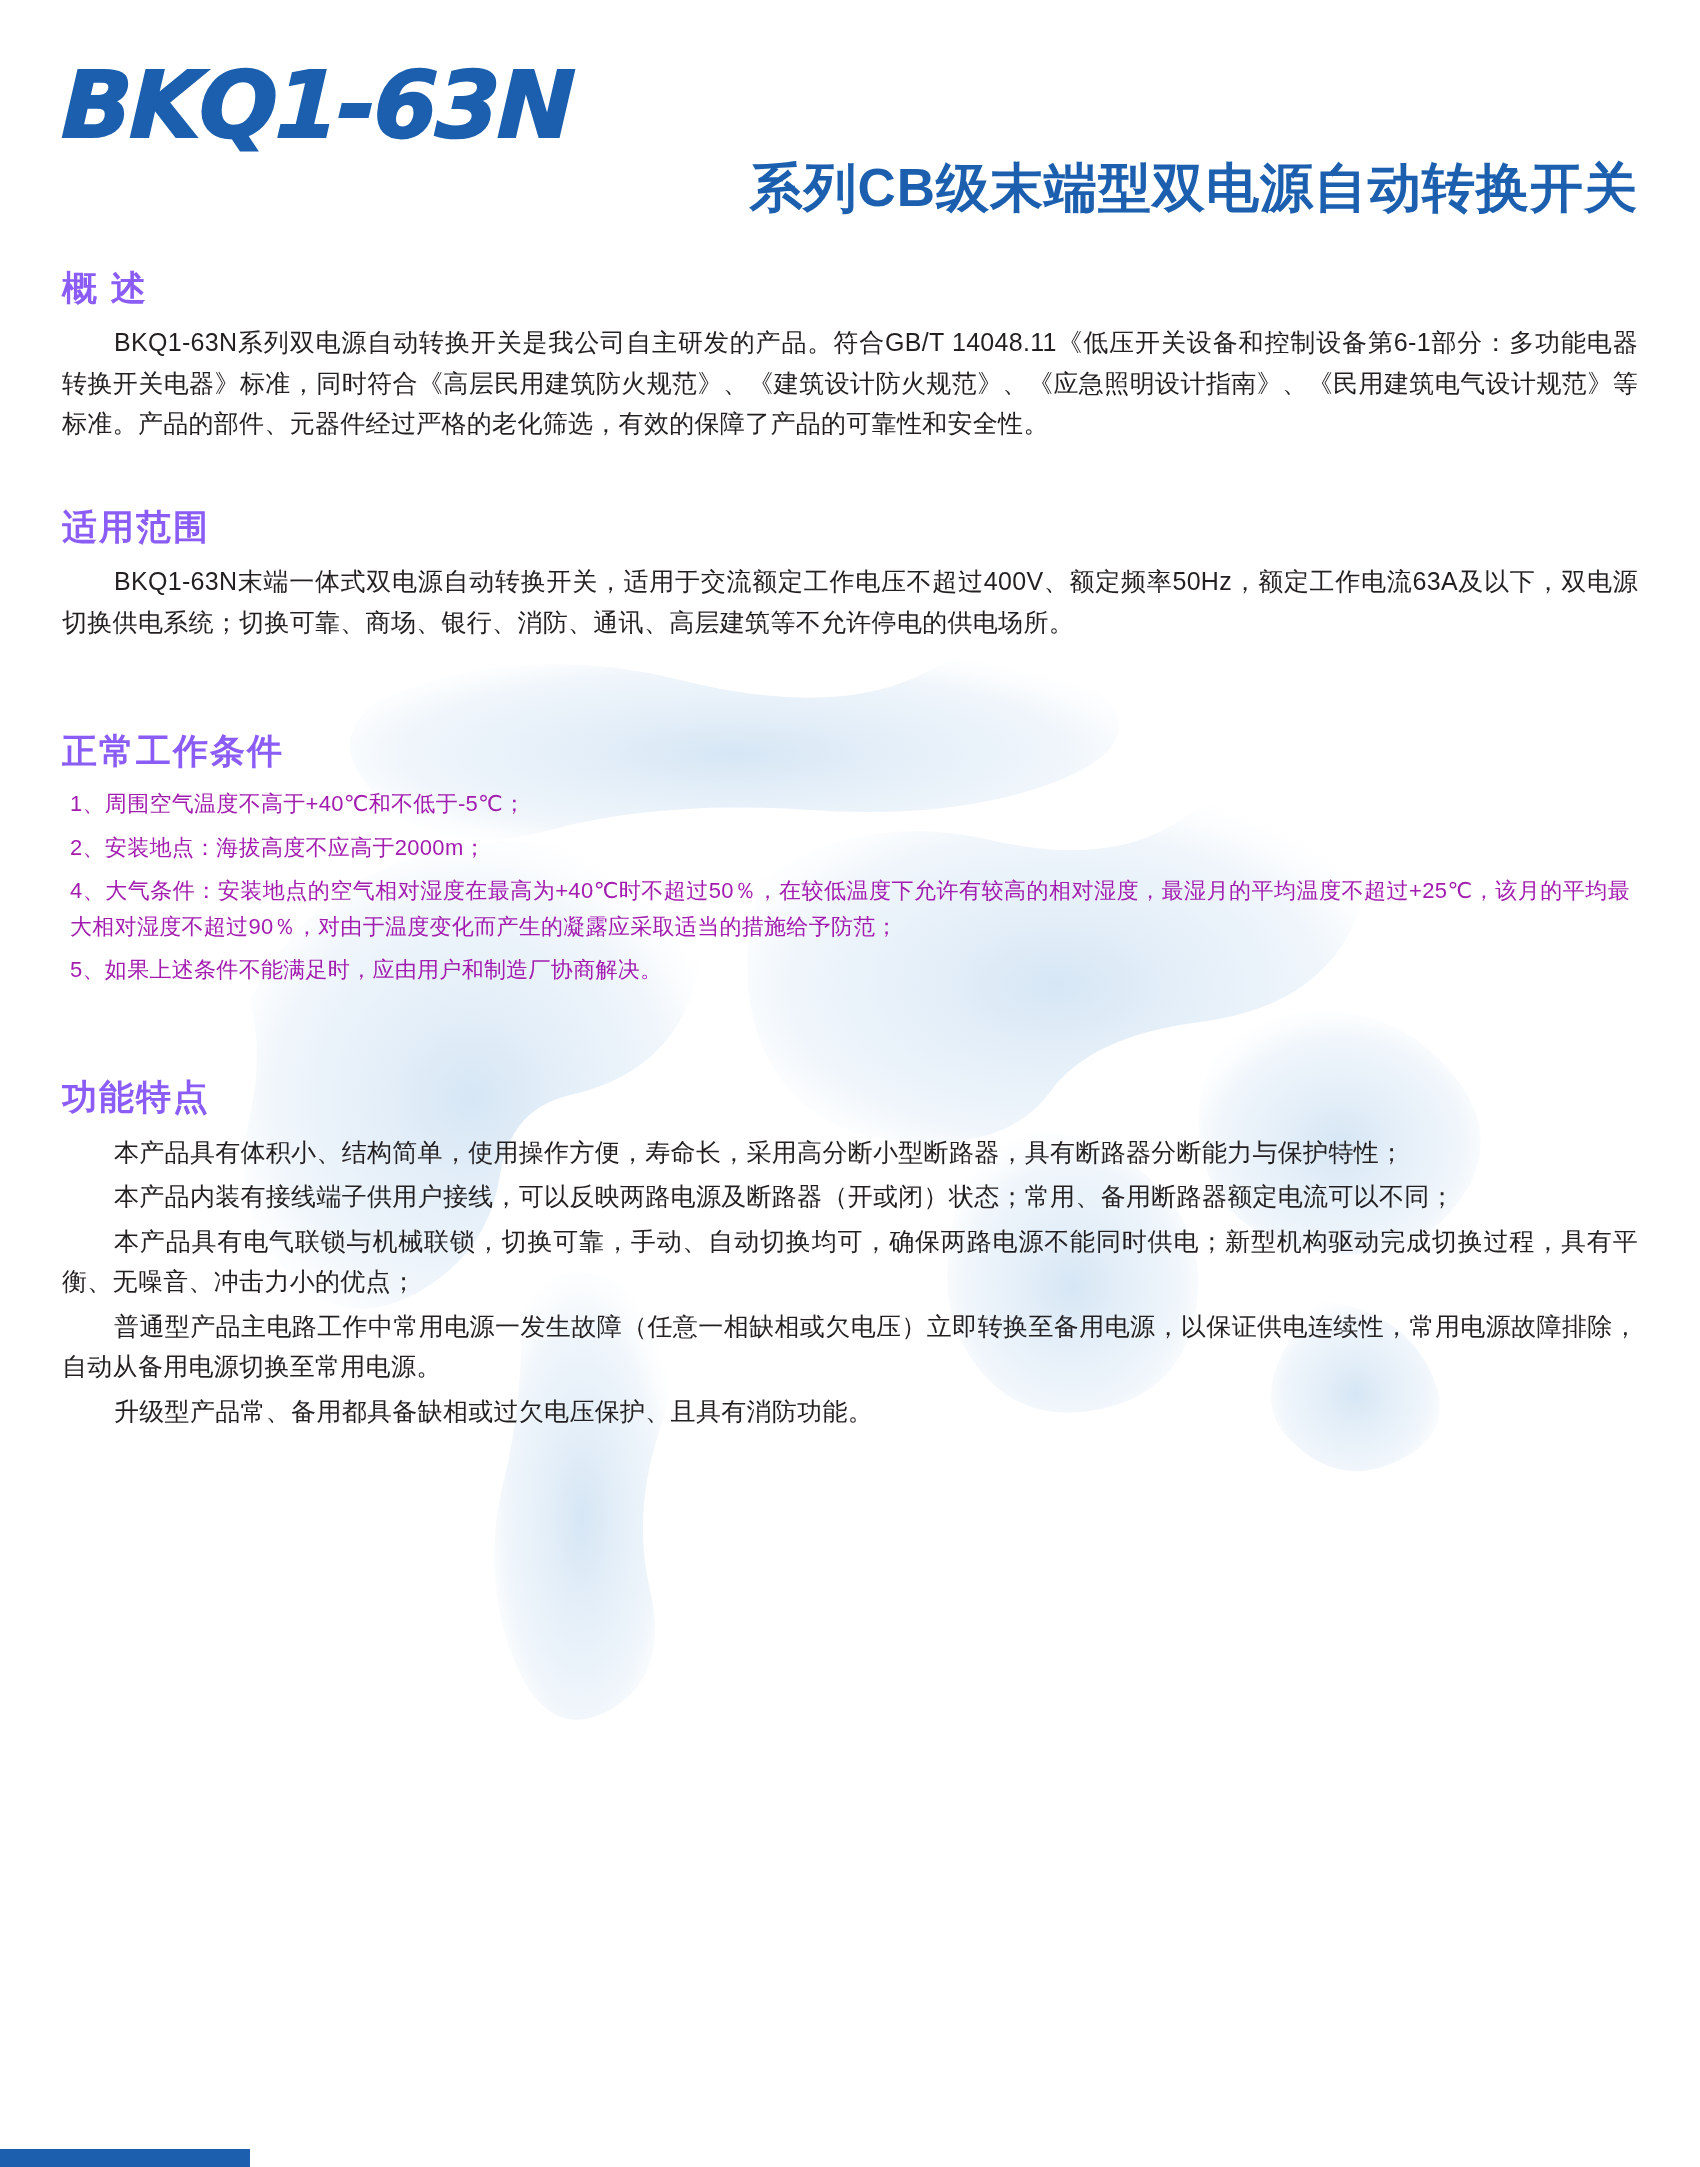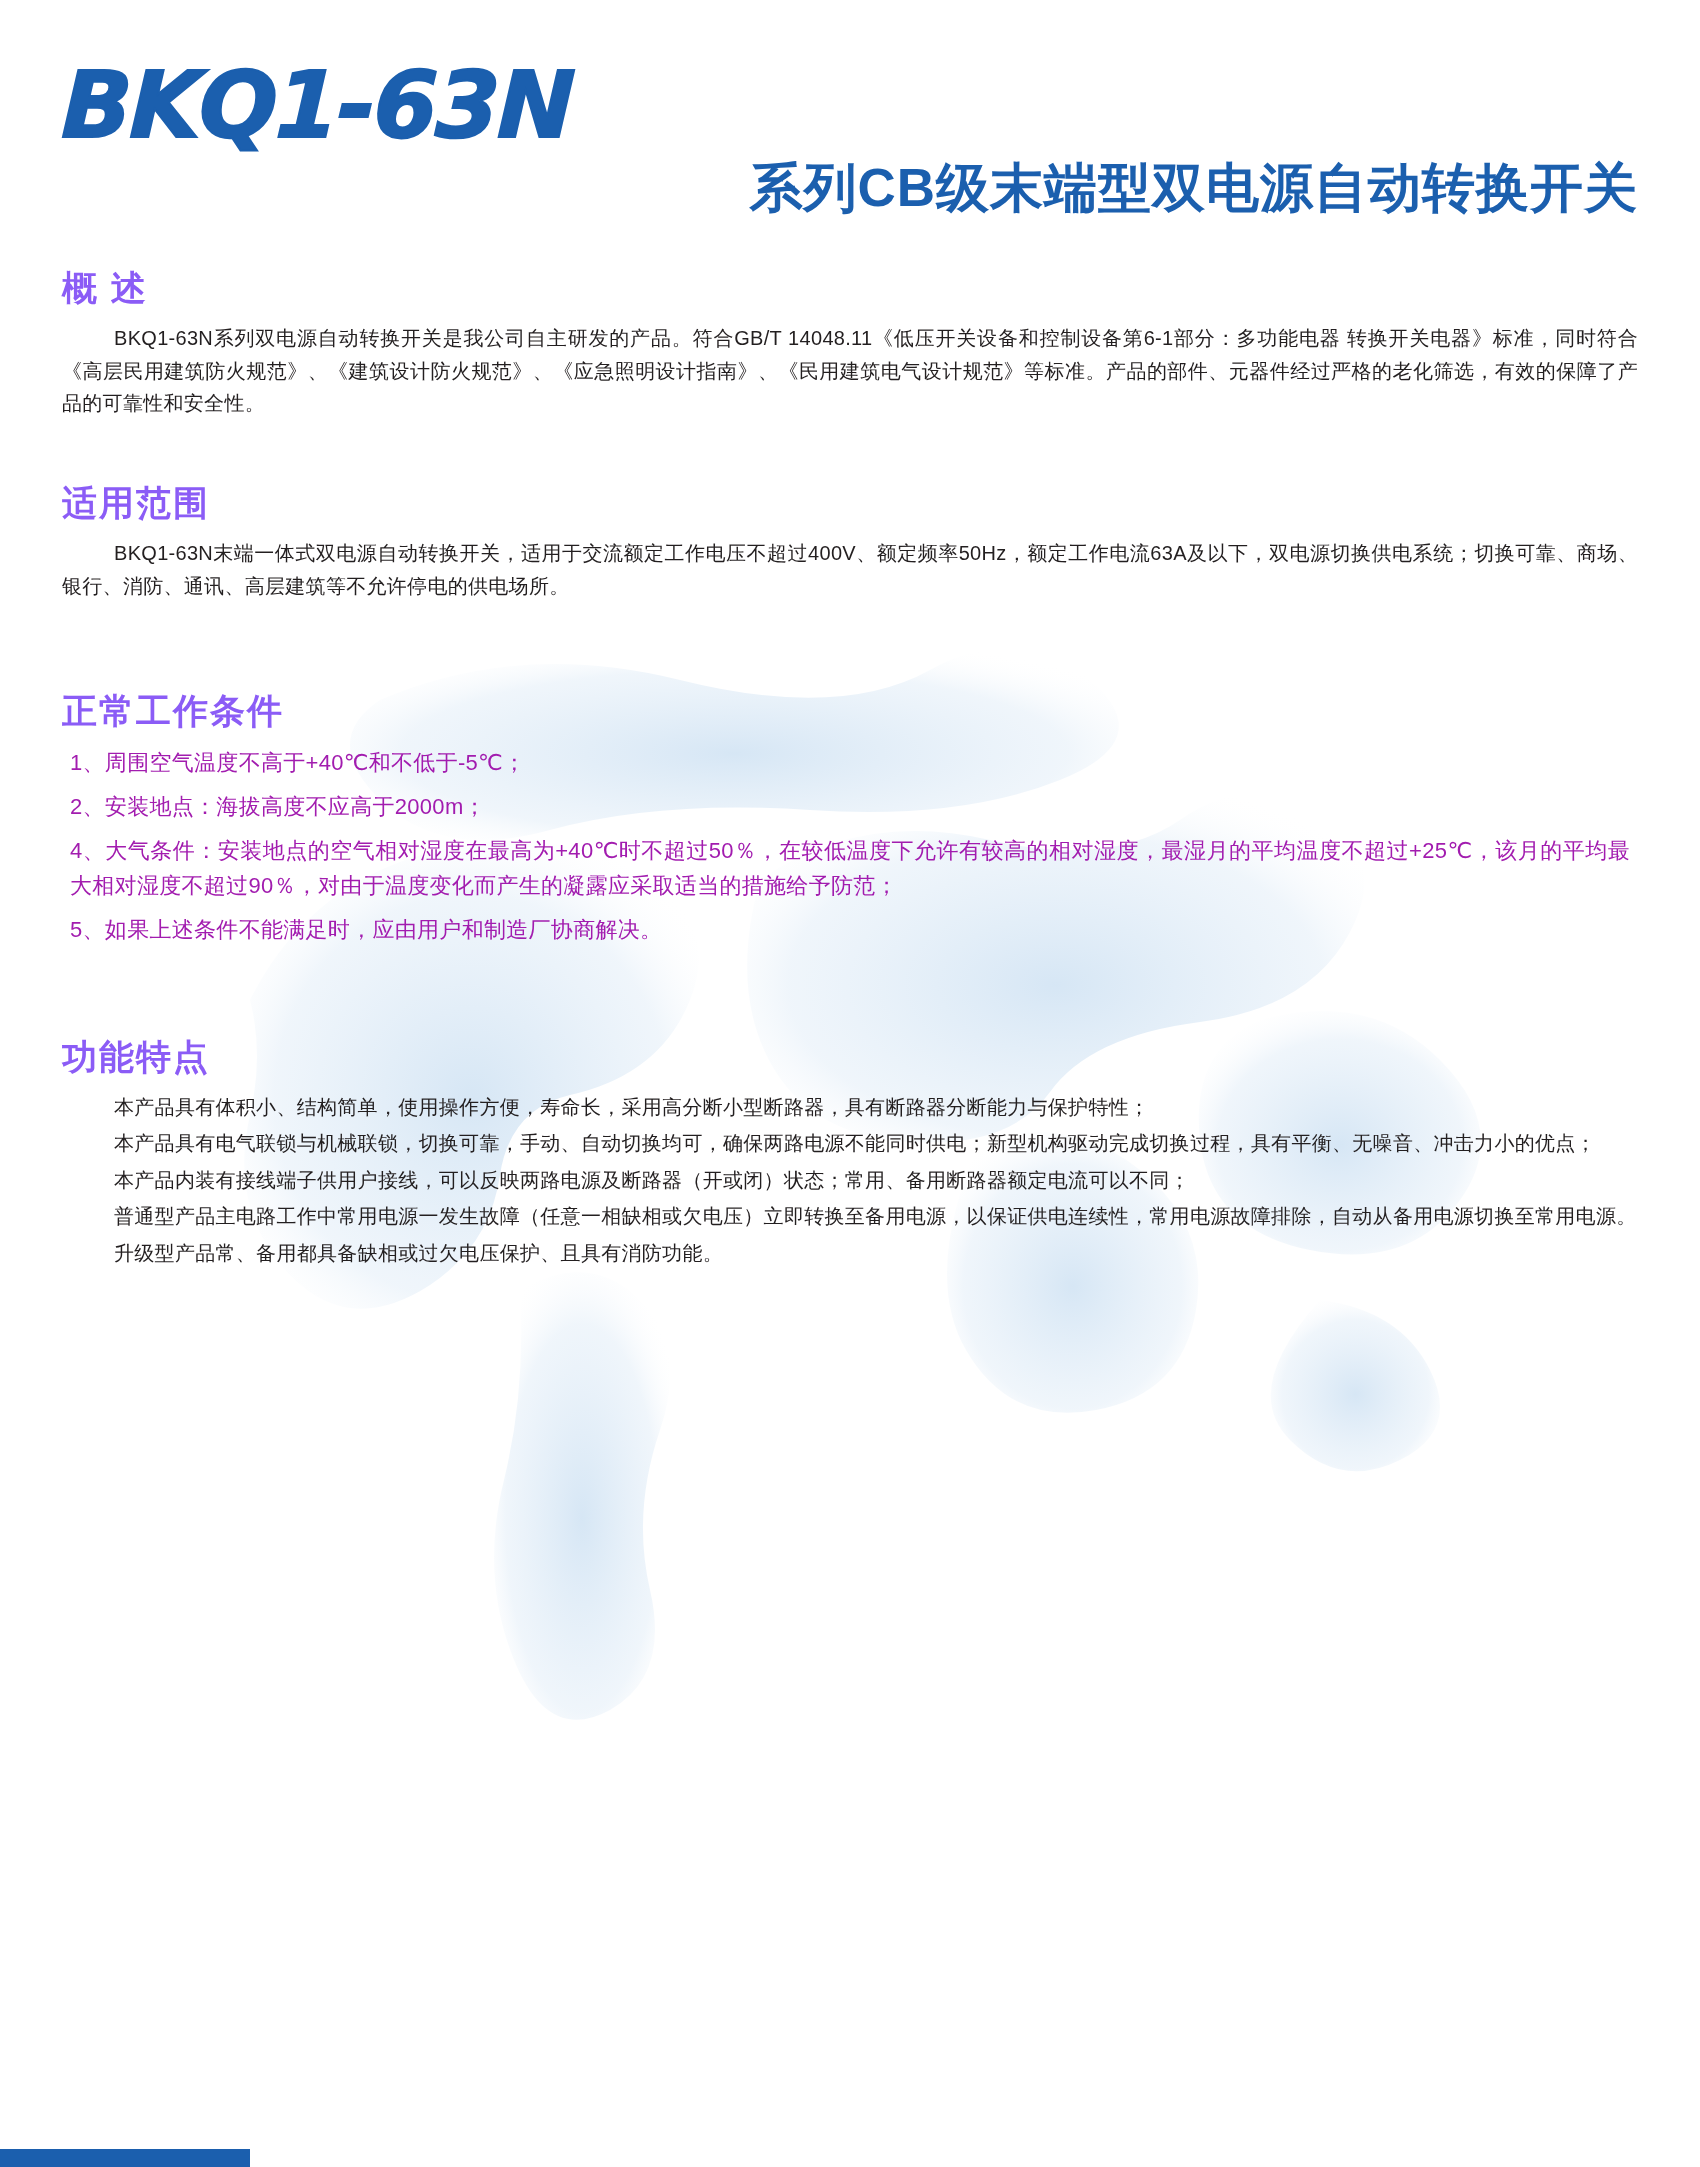--- a/index.html
+++ b/index.html
@@ -62,21 +62,21 @@
   }
   .section-head {
     color: #8b5cf6;
     font-size: 35px;
     font-weight: bold;
     letter-spacing: 2px;
     margin: 0 0 12px 0;
     line-height: 1.3;
   }
   p.body {
-    font-size: 20px;
+    font-size: 25px;
     line-height: 1.62;
     margin: 0 0 4px 0;
     text-align: justify;
     color: #231f20;
     letter-spacing: 0.3px;
   }
   p.indent {
     text-indent: 52px;
   }
   .list-item {
@@ -156,22 +156,22 @@
     <p class="list-item">2、安装地点：海拔高度不应高于2000m；</p>
     <p class="list-item">4、大气条件：安装地点的空气相对湿度在最高为+40℃时不超过50％，在较低温度下允许有较高的相对湿度，最湿月的平均温度不超过+25℃，该月的平均最大相对湿度不超过90％，对由于温度变化而产生的凝露应采取适当的措施给予防范；</p>
     <p class="list-item">5、如果上述条件不能满足时，应由用户和制造厂协商解决。</p>
   </div>
 
   <div class="gap-lg"></div>
 
   <div class="section">
     <h3 class="section-head">功能特点</h3>
     <p class="body indent">本产品具有体积小、结构简单，使用操作方便，寿命长，采用高分断小型断路器，具有断路器分断能力与保护特性；</p>
+    <p class="body indent">本产品内装有接线端子供用户接线，可以反映两路电源及断路器（开或闭）状态；常用、备用断路器额定电流可以不同；</p>
     <p class="body indent">本产品具有电气联锁与机械联锁，切换可靠，手动、自动切换均可，确保两路电源不能同时供电；新型机构驱动完成切换过程，具有平衡、无噪音、冲击力小的优点；</p>
-    <p class="body indent">本产品内装有接线端子供用户接线，可以反映两路电源及断路器（开或闭）状态；常用、备用断路器额定电流可以不同；</p>
     <p class="body indent">普通型产品主电路工作中常用电源一发生故障（任意一相缺相或欠电压）立即转换至备用电源，以保证供电连续性，常用电源故障排除，自动从备用电源切换至常用电源。</p>
     <p class="body indent">升级型产品常、备用都具备缺相或过欠电压保护、且具有消防功能。</p>
   </div>
 
 </div>
 
 <div class="bottom-bar">
   <div class="bar-left"></div>
 </div>
 

